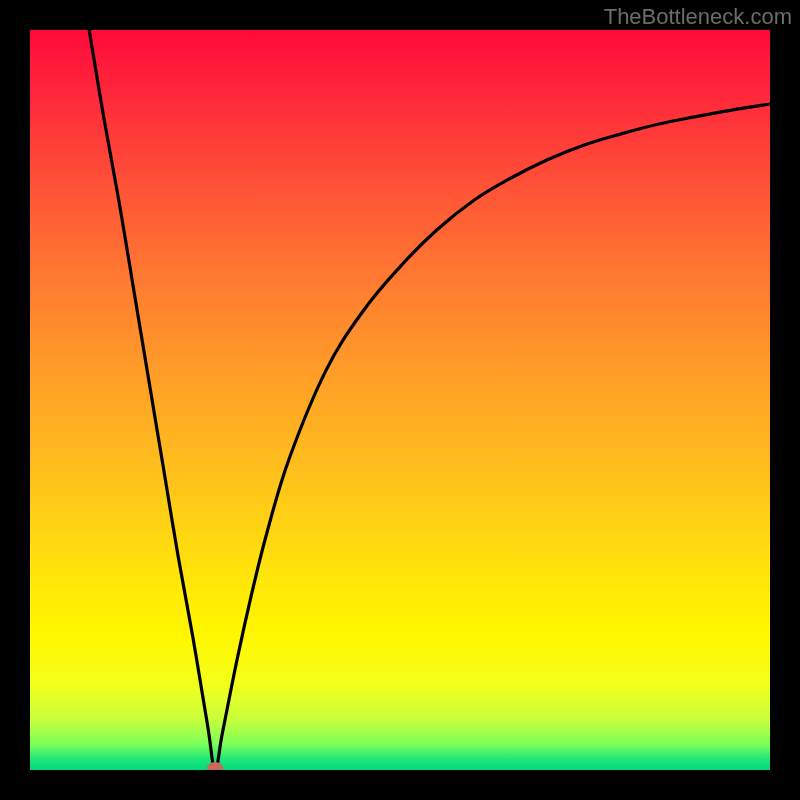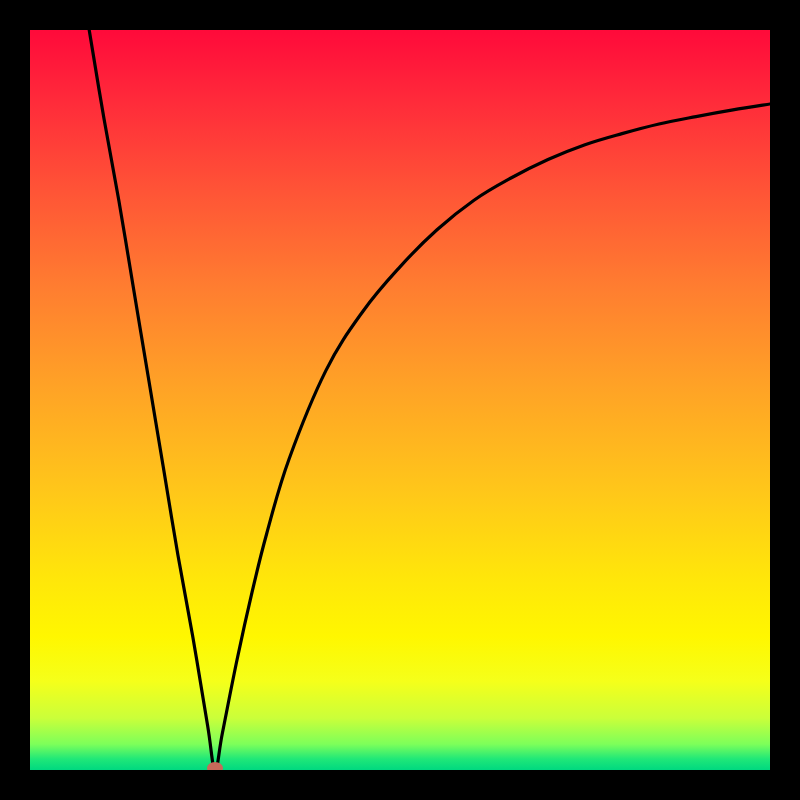--- a/index.html
+++ b/index.html
@@ -39,20 +39,21 @@
     color: #6c6c6c;
     font-family: Arial, Helvetica, sans-serif;
     letter-spacing: 0px;
   }
 </style>
 </head>
 <body>
 
 <div class="frame">
 
+  <div class="watermark">TheBottleneck.com</div>
 
   <div class="plot">
     <svg viewBox="0 0 740 740" preserveAspectRatio="none">
       <defs>
         <linearGradient id="bg-grad" x1="0" y1="0" x2="0" y2="1">
 
         <stop offset="0%" stop-color="#ff0a3a"></stop>
             <stop offset="10%" stop-color="#ff2c3a"></stop>
             <stop offset="22%" stop-color="#ff5536"></stop>
             <stop offset="35%" stop-color="#ff7e30"></stop>

